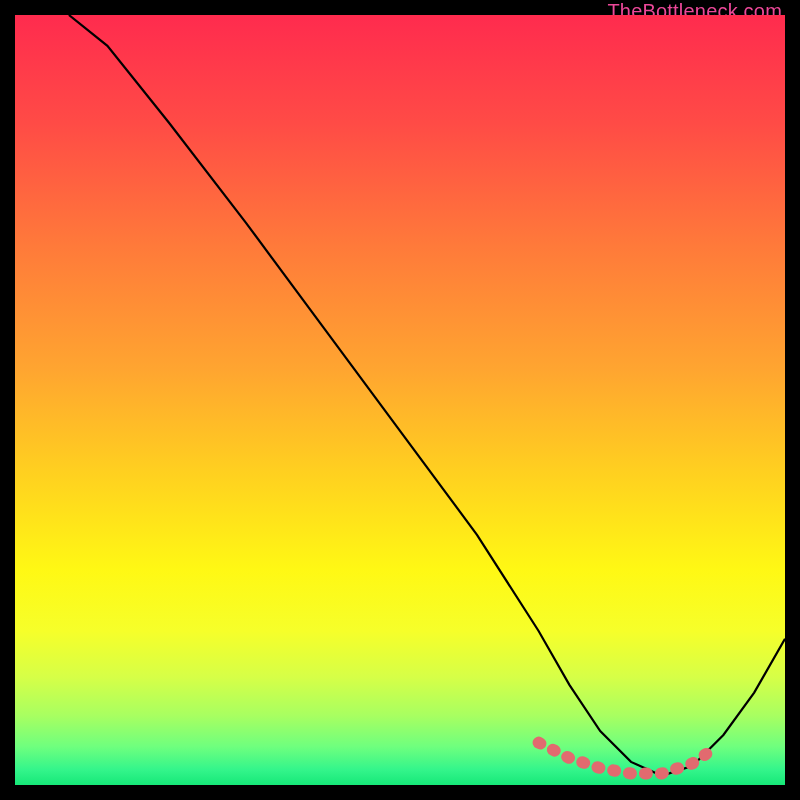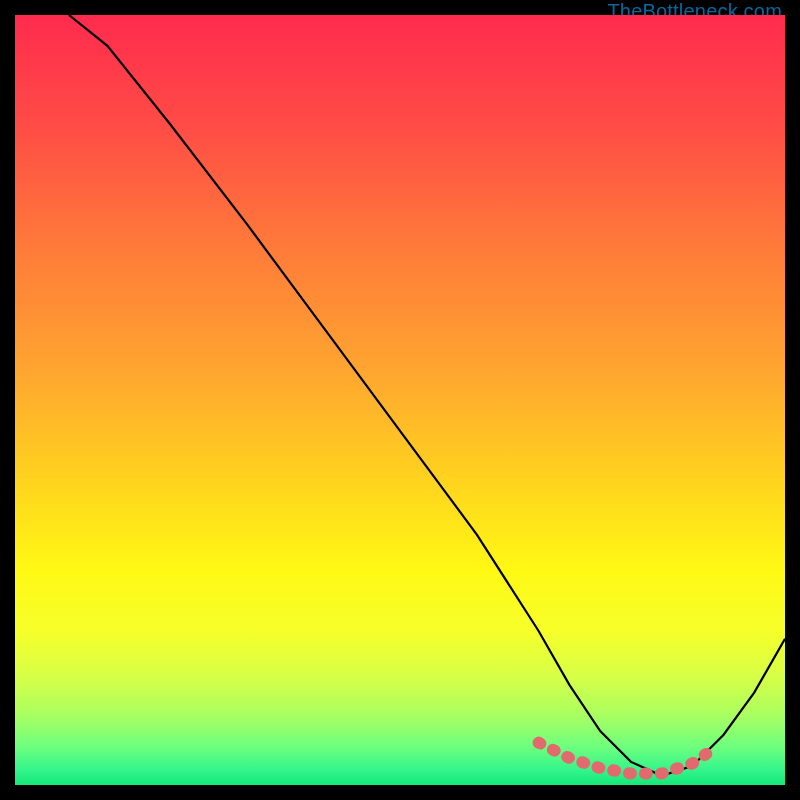--- a/index.html
+++ b/index.html
@@ -16,21 +16,21 @@
     left: 15px;
     top: 15px;
     width: 770px;
     height: 770px;
     background: #000;
   }
   .attrib {
     position: absolute;
     top: 0;
     right: 18px;
-    color: #0369a1;
+    color: #ec4899;
     font-size: 20px;
     font-weight: 500;
     letter-spacing: 0.2px;
   }
   svg {
     display: block;
   }
 </style>
 </head>
 <body>

